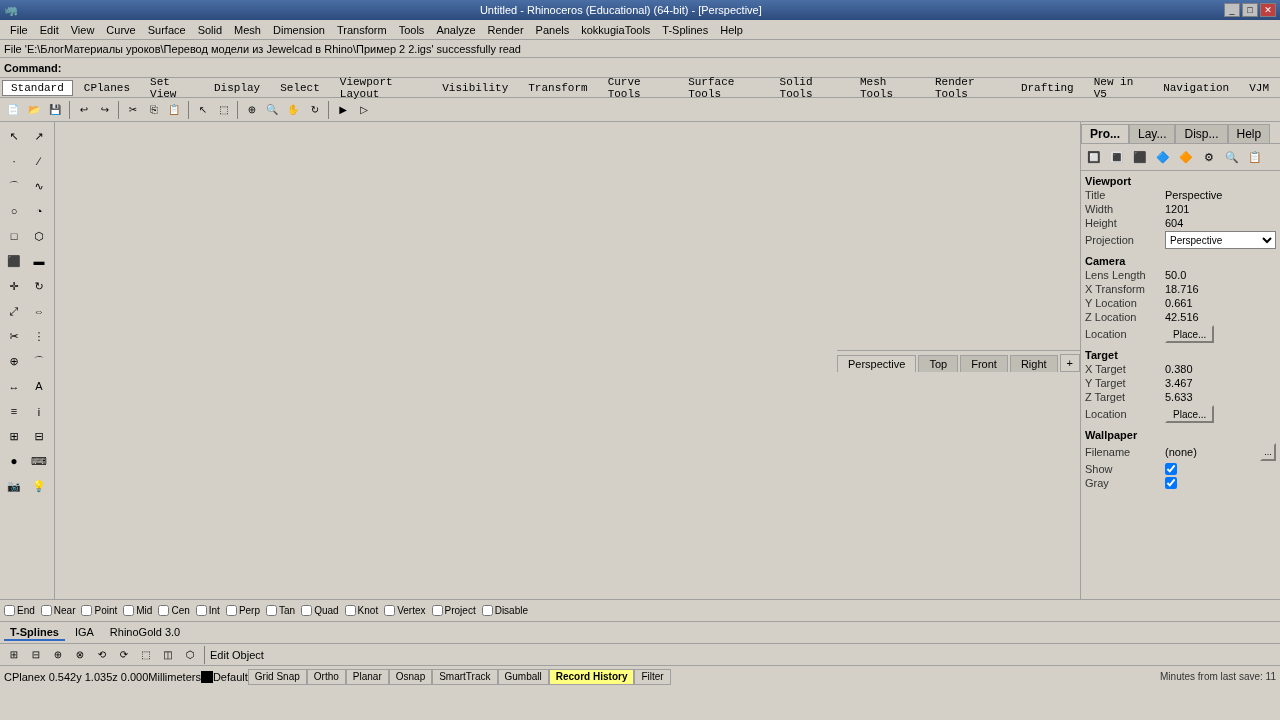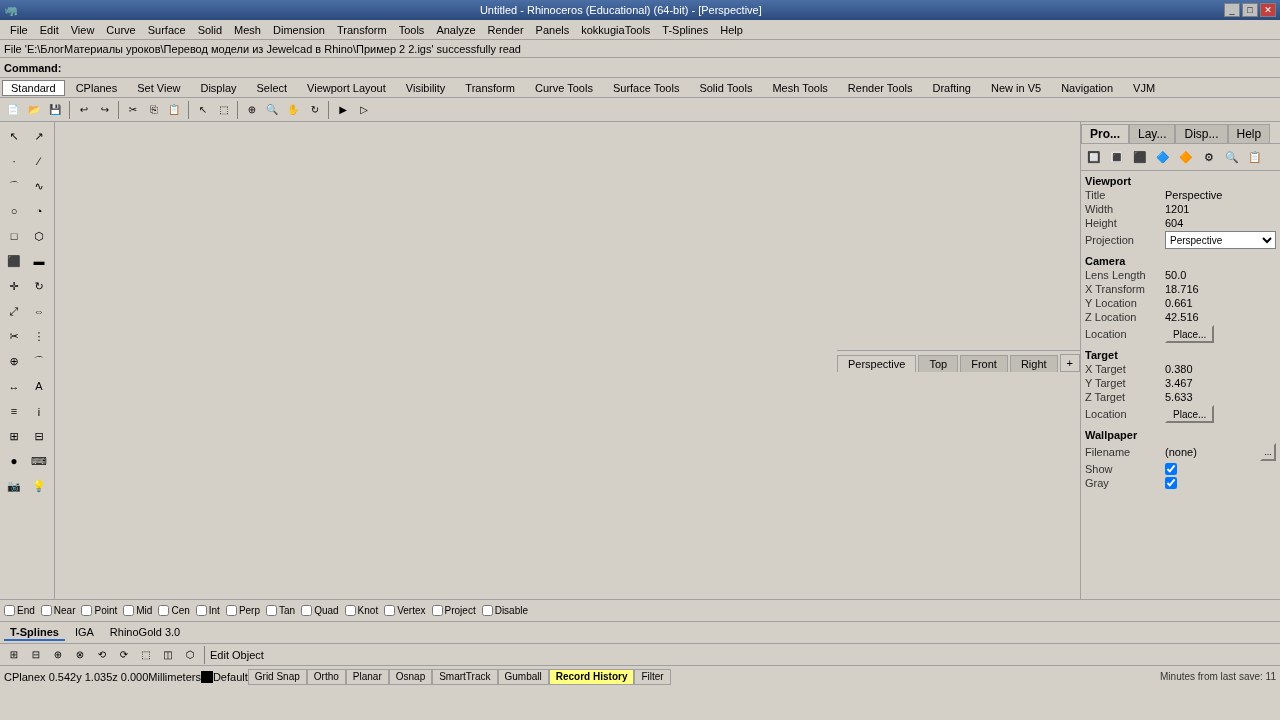--- a/index.html
+++ b/index.html
@@ -64,20 +64,21 @@
 
     
     #toolbar-tabs {
       height: 20px;
       background: #d4d0c8;
       display: flex;
       align-items: center;
       padding: 0 2px;
       border-bottom: 1px solid #a0a0a0;
       gap: 2px;
+      font-family: Liberation Mono, monospace;
     }
     .toolbar-tab {
       padding: 1px 8px;
       font-size: 11px;
       cursor: pointer;
       border: 1px solid transparent;
     }
     .toolbar-tab.active { background: white; border: 1px solid #808080; }
 
     

